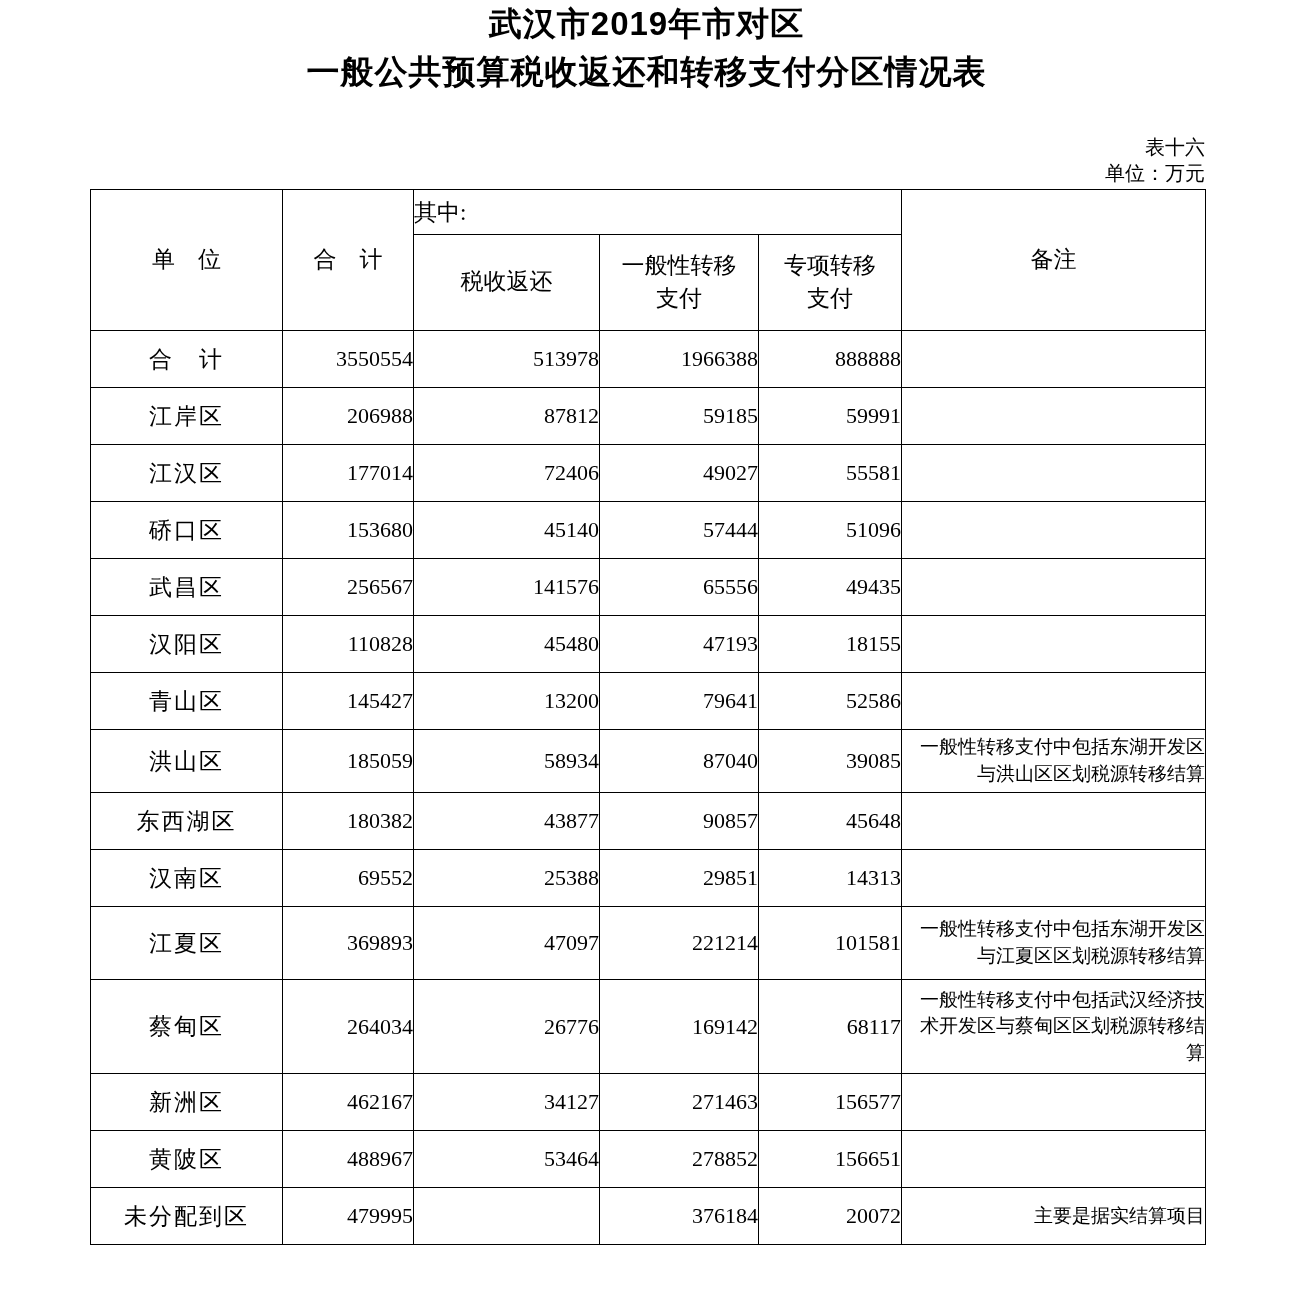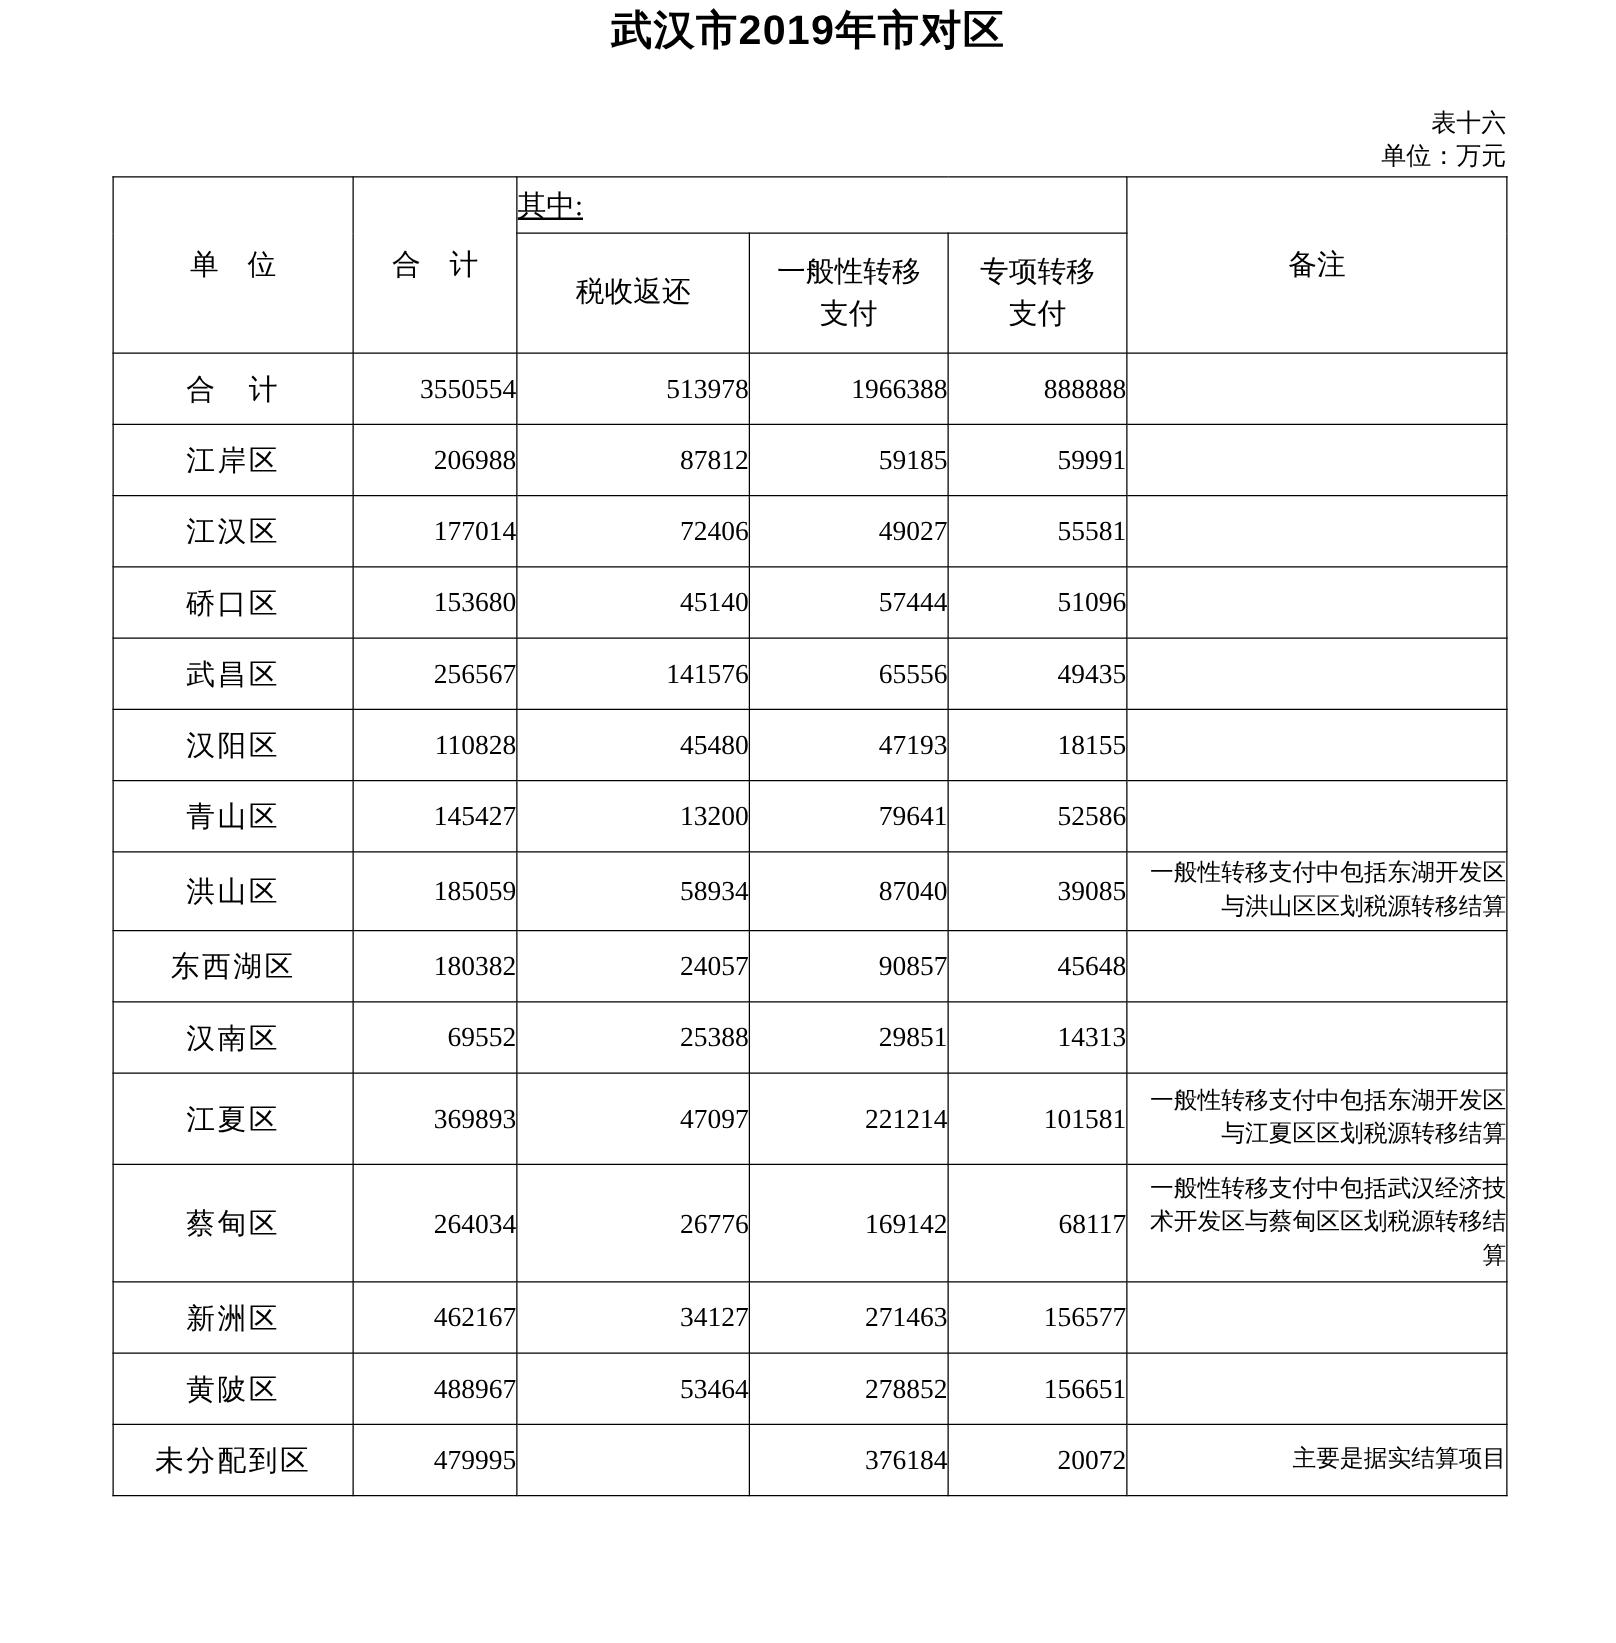--- a/index.html
+++ b/index.html
@@ -67,21 +67,20 @@
     text-align: center;
     font-size: 23px;
     line-height: 1.4;
     white-space: pre-line;
   }
   .among {
     text-align: left;
     font-size: 23px;
     padding-left: 8px;
     vertical-align: middle;
-    text-decoration: underline;
   }
   td.name {
     text-align: center;
     font-size: 23px;
     letter-spacing: 2px;
   }
   td.num {
     text-align: right;
     padding-right: 15px;
     font-size: 22px;
@@ -93,20 +92,21 @@
     padding: 4px 8px;
   }
 </style>
 </head>
 <body>
 
 <div class="page">
 
   <div class="title">
     <div>武汉市2019年市对区</div>
+    <div>一般公共预算税收返还和转移支付分区情况表</div>
   </div>
 
   <div class="meta">
     <span>表十六</span>
     <span>单位：万元</span>
   </div>
 
   <table class="budget">
     <colgroup>
       <col class="c1">
@@ -191,21 +191,21 @@
         <td class="name">洪山区</td>
         <td class="num">185059</td>
         <td class="num">58934</td>
         <td class="num">87040</td>
         <td class="num">39085</td>
         <td class="remark">一般性转移支付中包括东湖开发区与洪山区区划税源转移结算</td>
       </tr>
       <tr class="r">
         <td class="name">东西湖区</td>
         <td class="num">180382</td>
-        <td class="num">24057</td>
+        <td class="num">43877</td>
         <td class="num">90857</td>
         <td class="num">45648</td>
         <td class="remark"></td>
       </tr>
       <tr class="r">
         <td class="name">汉南区</td>
         <td class="num">69552</td>
         <td class="num">25388</td>
         <td class="num">29851</td>
         <td class="num">14313</td>

